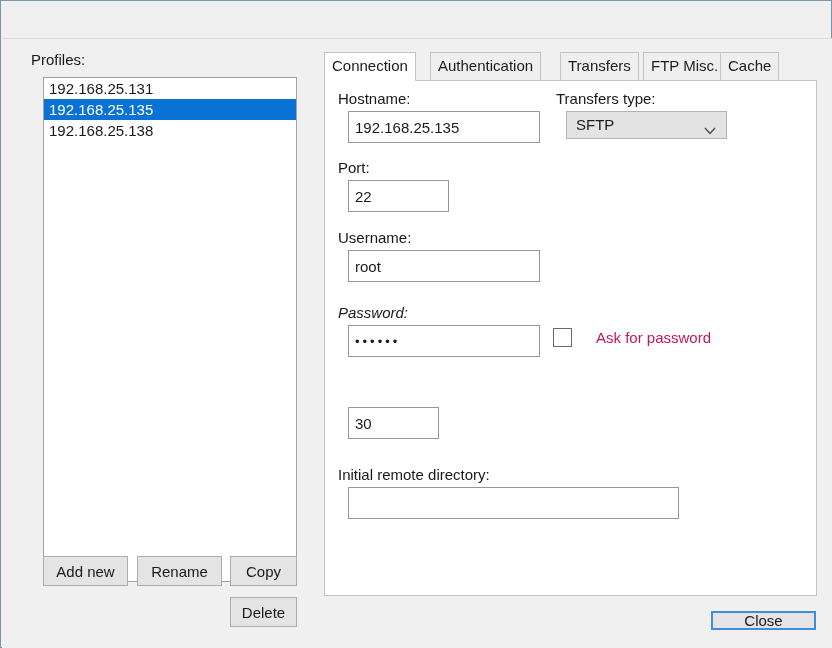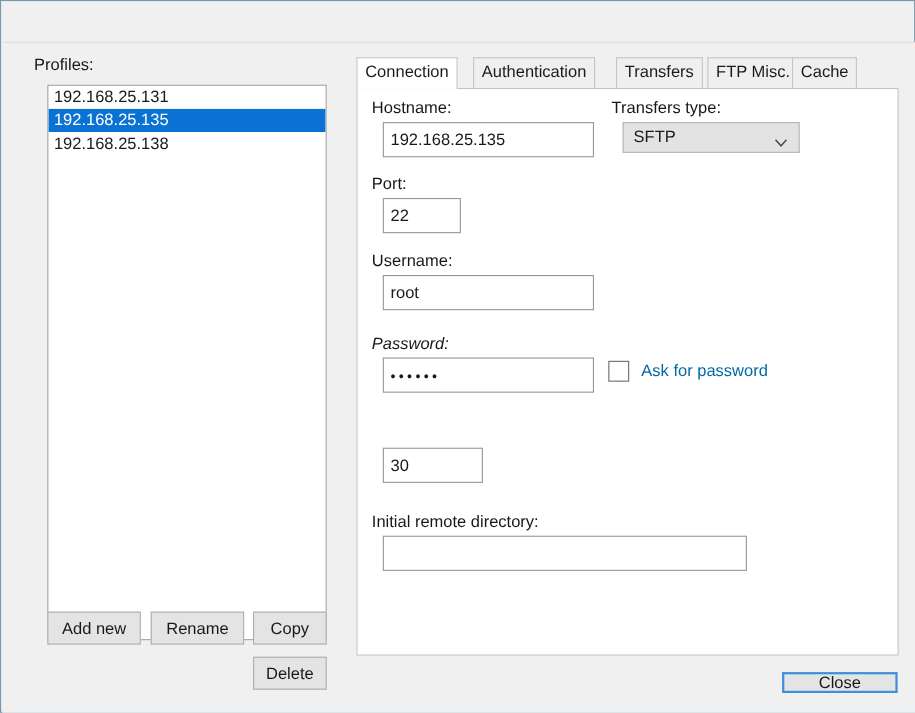--- a/index.html
+++ b/index.html
@@ -202,21 +202,21 @@
     font-size: 15px;
     color: #1a1a1a;
   }
   #conn-type-arrow {
     position: absolute;
     right: 10px; top: 9px;
     width: 12px; height: 8px;
   }
 
   #lbl-port { left: 13px; top: 78px; }
-  #in-port  { left: 23px; top: 99px; width: 71px; height: 32px; }
+  #in-port  { left: 23px; top: 99px; width: 101px; height: 32px; }
 
   #lbl-username { left: 13px; top: 148px; }
   #in-username  { left: 23px; top: 169px; width: 192px; height: 32px; }
 
   #lbl-password { left: 13px; top: 223px; font-style: italic; }
   #in-password  { left: 23px; top: 244px; width: 192px; height: 32px;
                   letter-spacing: 3px; font-size: 13px; }
 
   #chk-ask-wrap {
     position: absolute;
@@ -226,23 +226,23 @@
     align-items: center;
   }
   #chk-ask-box {
     width: 19px; height: 19px;
     box-sizing: border-box;
     background: #ffffff;
     border: 1px solid #6a6a6a;
     flex: 0 0 auto;
   }
   #chk-ask-label {
-    margin-left: 11px;
-    font-size: 15px;
-    color: #0369a1;
+    margin-left: 24px;
+    font-size: 15px;
+    color: #be185d;
     white-space: nowrap;
   }
 
   #lbl-timeout { left: 13px; top: 305px; }
   #in-timeout  { left: 23px; top: 326px; width: 91px; height: 32px; }
 
   #lbl-remotedir { left: 13px; top: 385px; }
   #in-remotedir  { left: 23px; top: 406px; width: 331px; height: 32px; }
 
   

